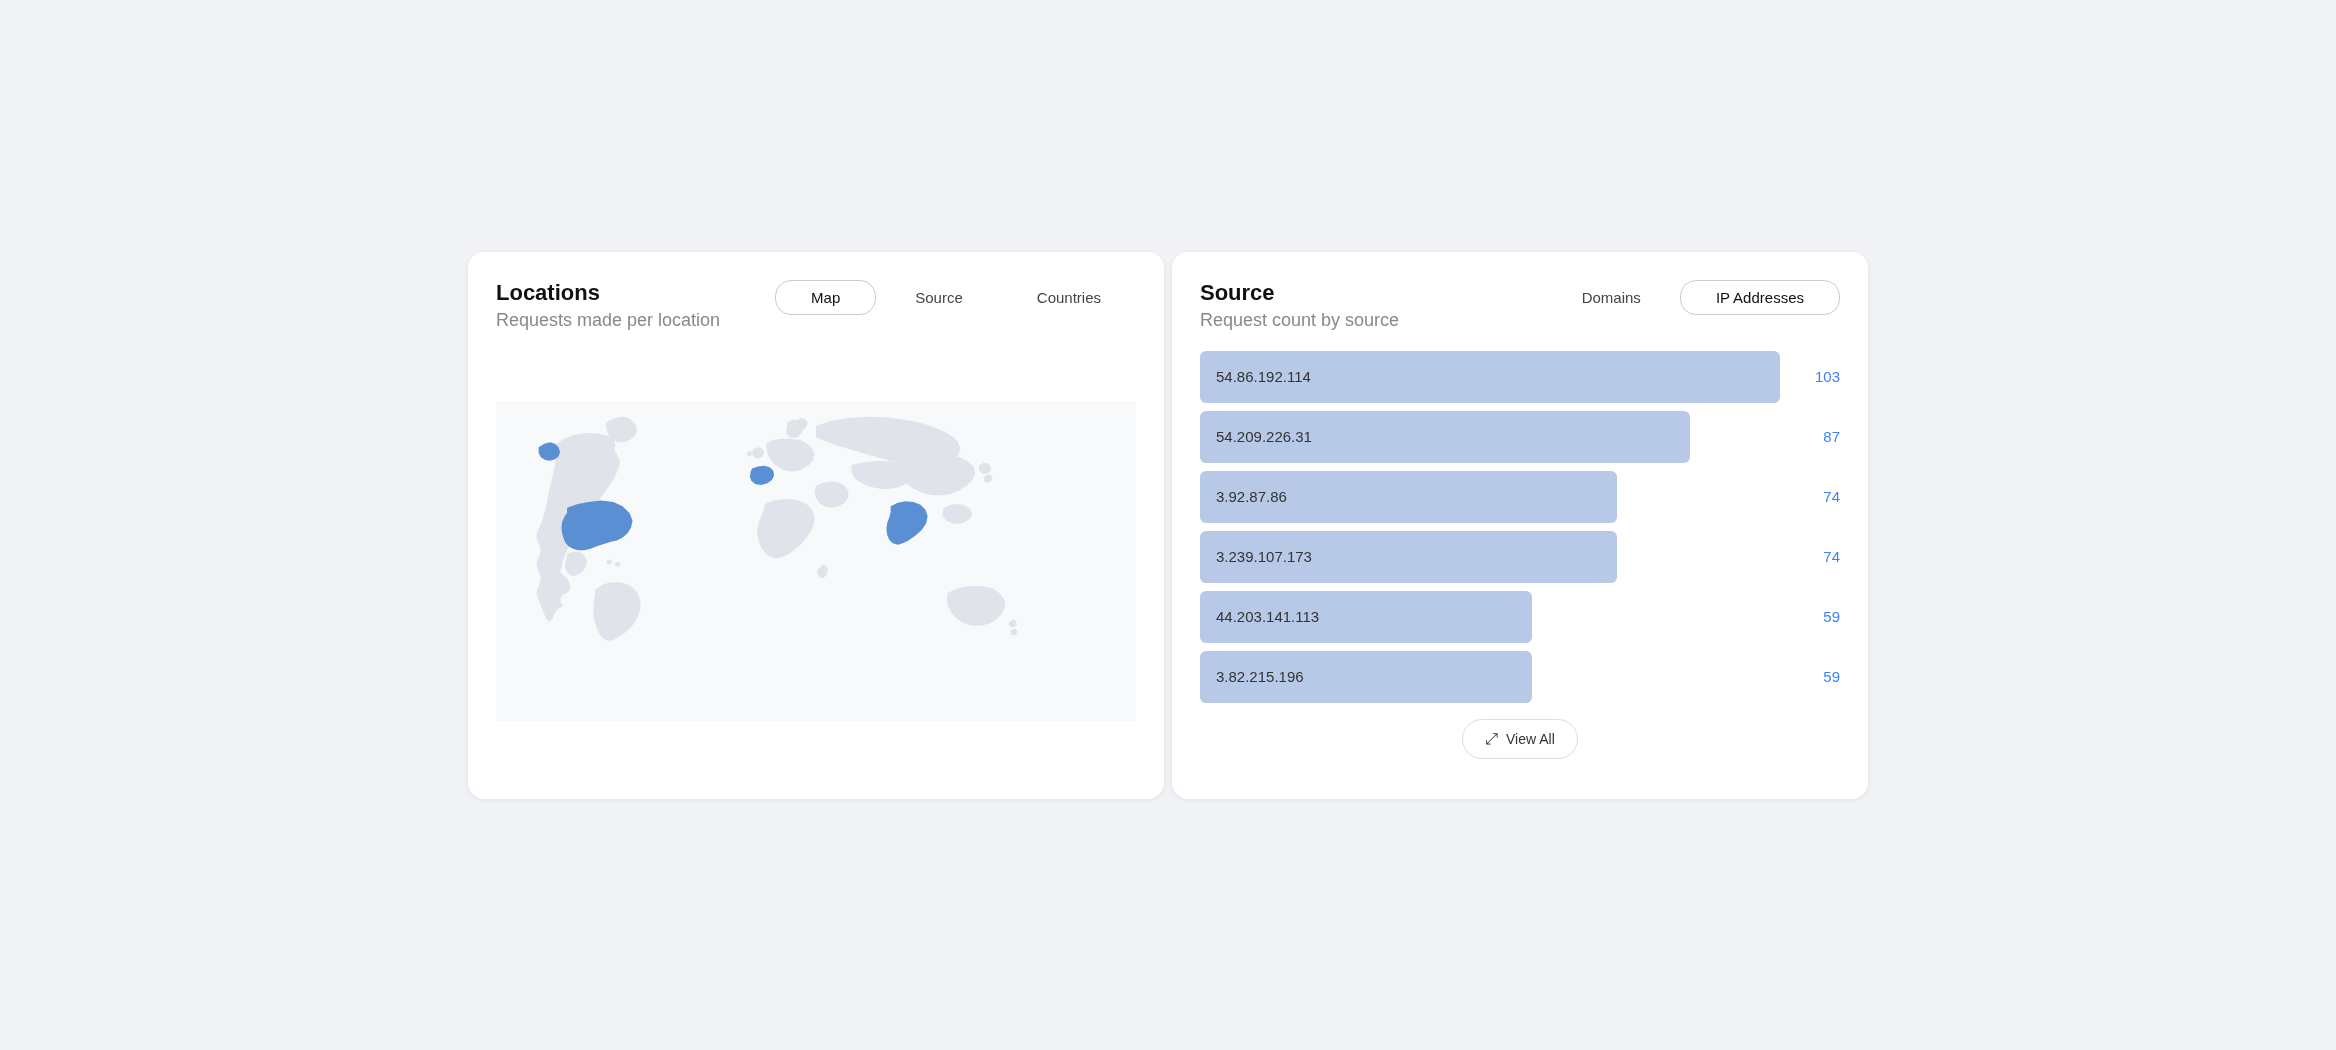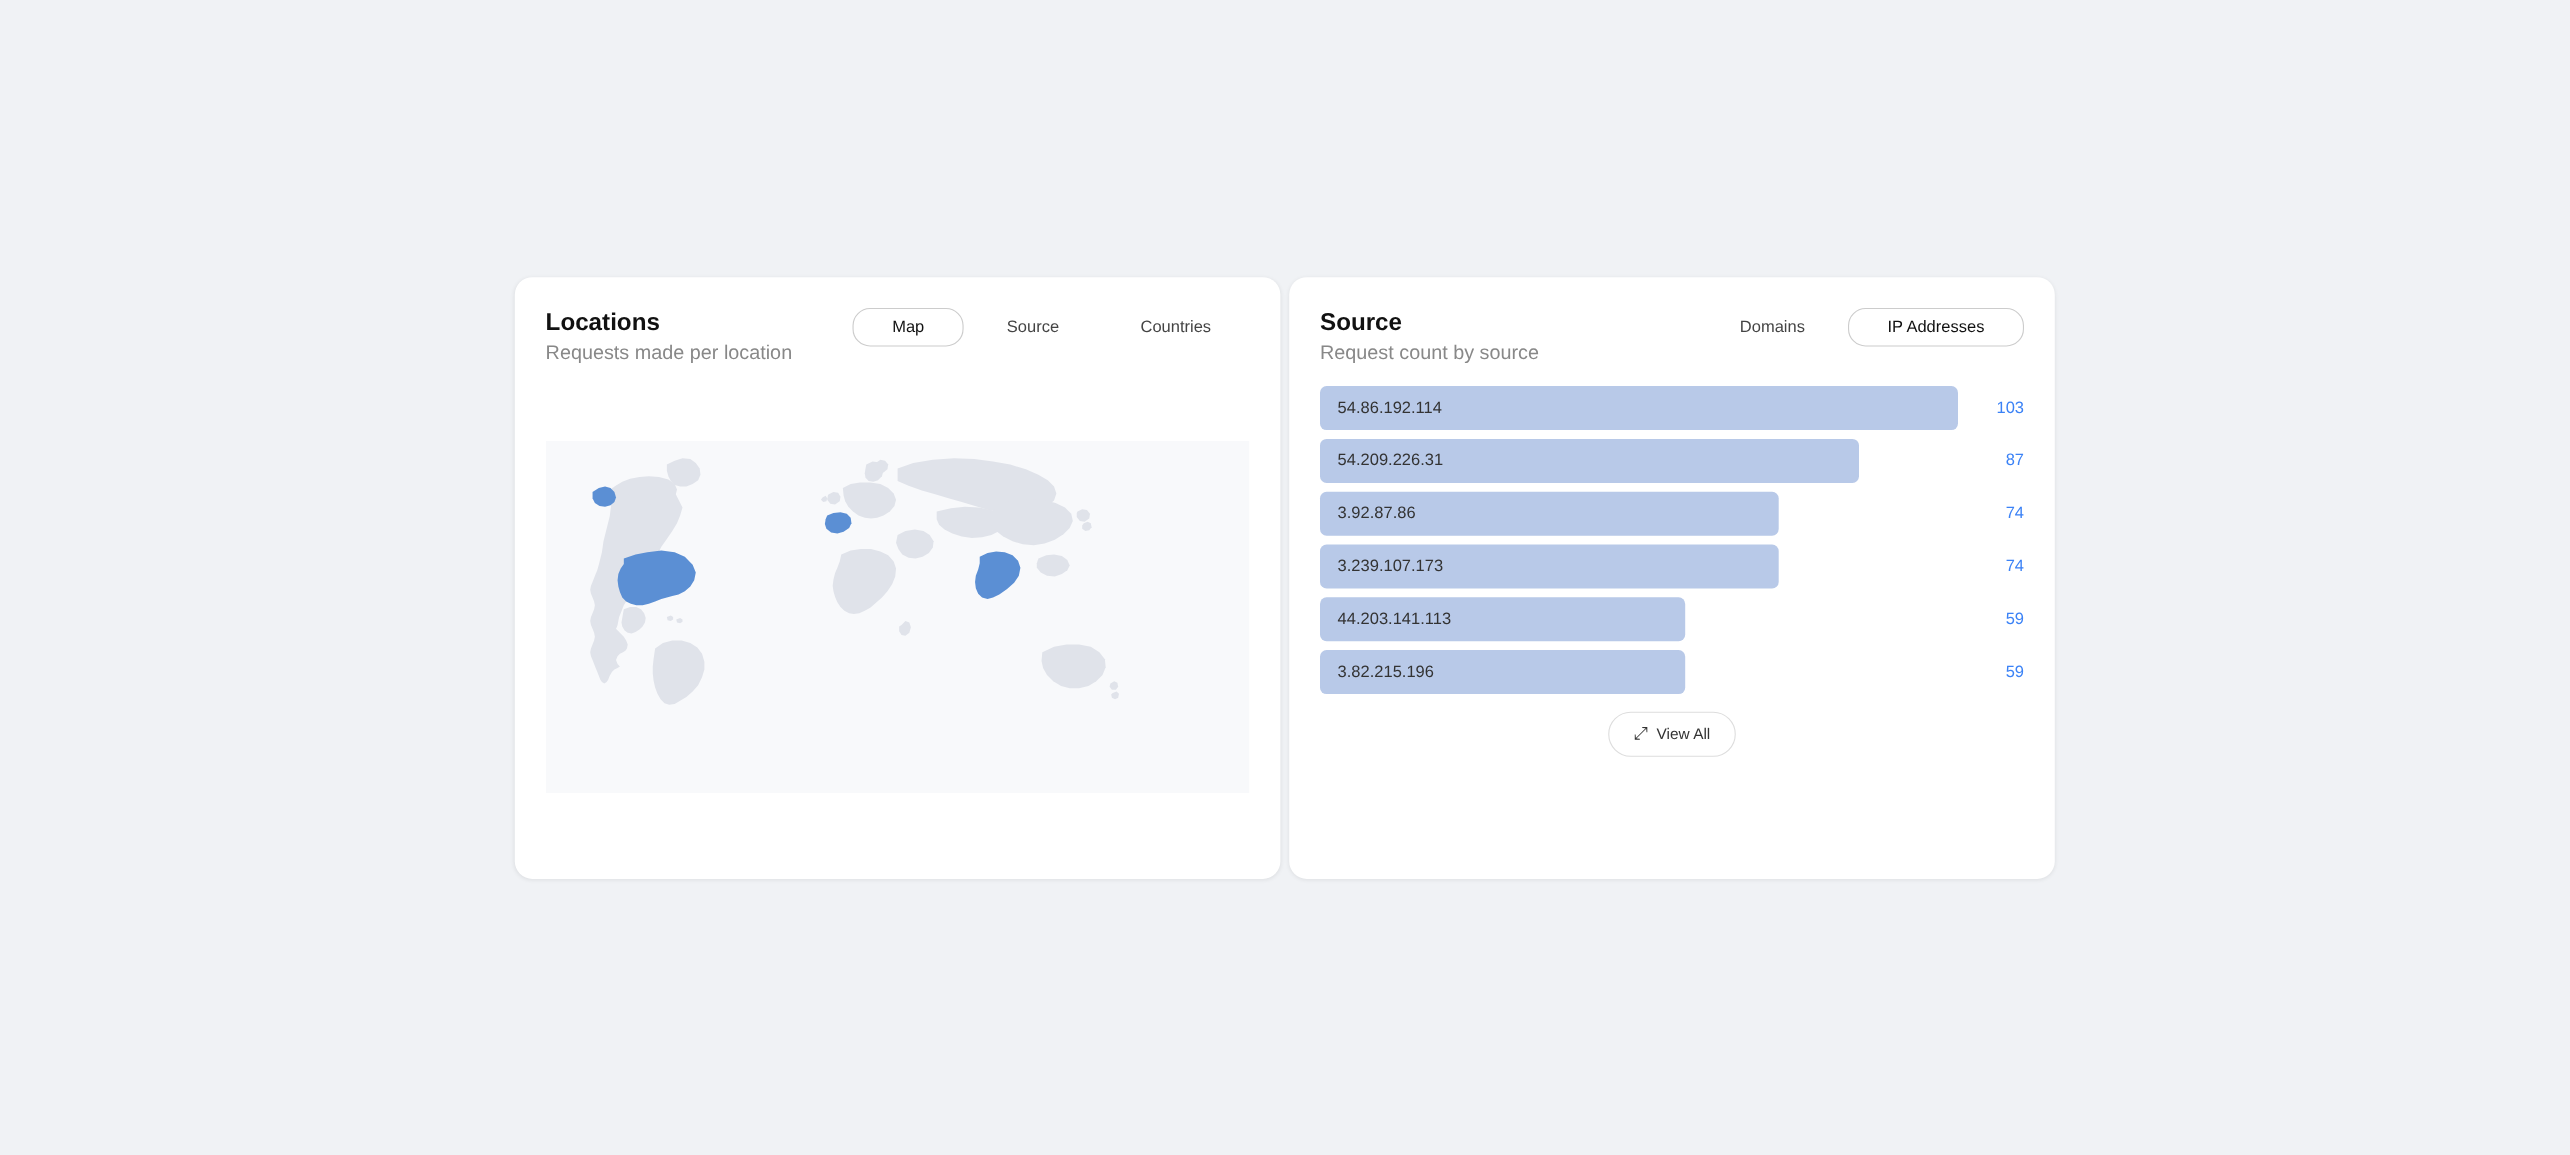--- a/index.html
+++ b/index.html
@@ -91,21 +91,21 @@
     .chart-row {
       display: flex;
       align-items: center;
       gap: 12px;
     }
     .bar-wrapper {
       flex: 1;
       min-width: 0;
     }
     .bar {
-      height: 40px;
+      height: 52px;
       background: #b8c9e8;
       border-radius: 6px;
       display: flex;
       align-items: center;
       padding-left: 16px;
       font-size: 15px;
       color: #333;
       font-weight: 500;
       white-space: nowrap;
     }

